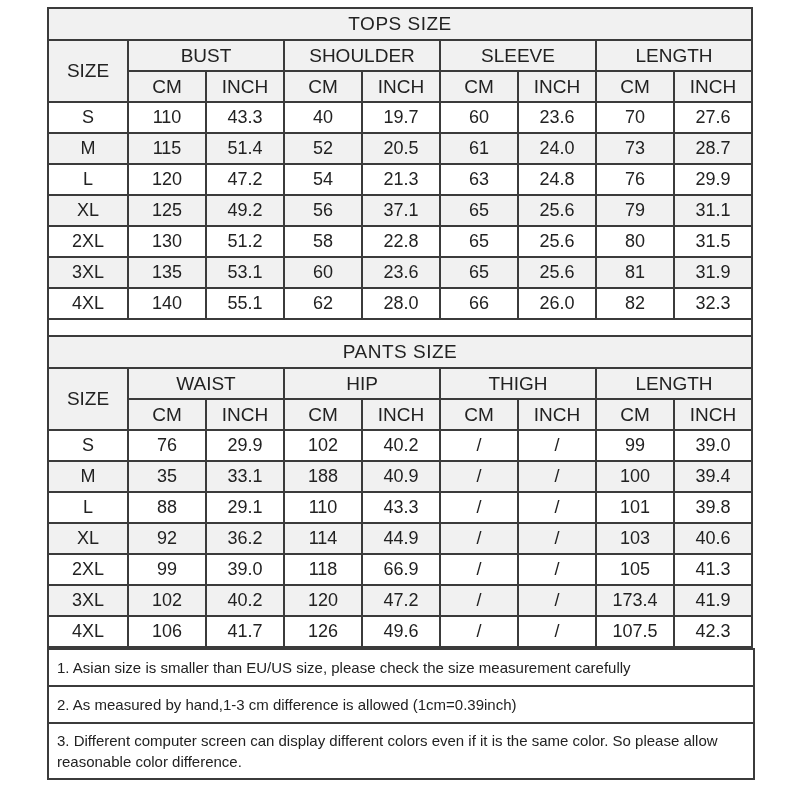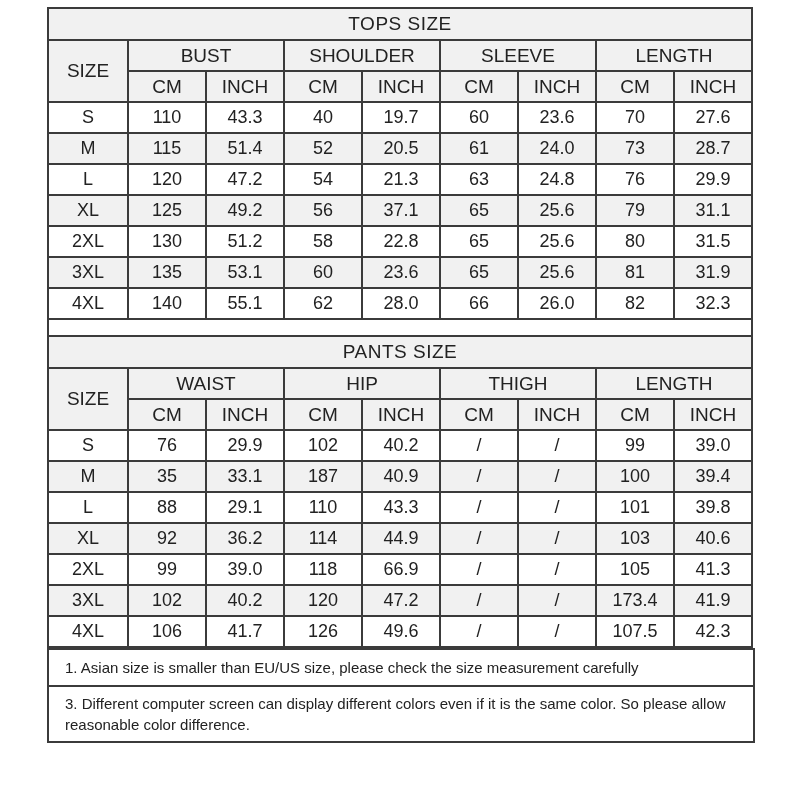--- a/index.html
+++ b/index.html
@@ -66,21 +66,21 @@
   .rem-title{
     color:var(--red);
     font-size:19px;
     height:27px;
     padding:1px 8px;
     background:#ffffff;
   }
   .note{
     font-size:15px;
     height:27px;
-    padding:4px 16px;
+    padding:4px 8px;
     line-height:1.4;
     background:#ffffff;
   }
 </style>
 </head>
 <body>
 
 <div class="sheet">
 
   <table>
@@ -243,21 +243,21 @@
           <td>40.2</td>
           <td>/</td>
           <td>/</td>
           <td>99</td>
           <td>39.0</td>
         </tr>
         <tr>
           <td>M</td>
           <td>35</td>
           <td>33.1</td>
-          <td>187</td>
+          <td>188</td>
           <td>40.9</td>
           <td>/</td>
           <td>/</td>
           <td>100</td>
           <td>39.4</td>
         </tr>
         <tr>
           <td>L</td>
           <td>88</td>
           <td>29.1</td>
@@ -317,19 +317,22 @@
 
   <table class="reminder-table">
     <colgroup>
         <col style="width:706px">
       </colgroup>
     <tbody>
       <tr>
         <td class="note">1. Asian size is smaller than EU/US size, please check the size measurement carefully</td>
       </tr>
       <tr>
+        <td class="note">2. As measured by hand,1-3 cm difference is allowed (1cm=0.39inch)</td>
+      </tr>
+      <tr>
         <td class="note" style="height:46px">3. Different computer screen can display different colors even if it is the same color. So please allow reasonable color difference.</td>
       </tr>
 
     </tbody>
   </table>
 
 </div>
 
 </body></html>

